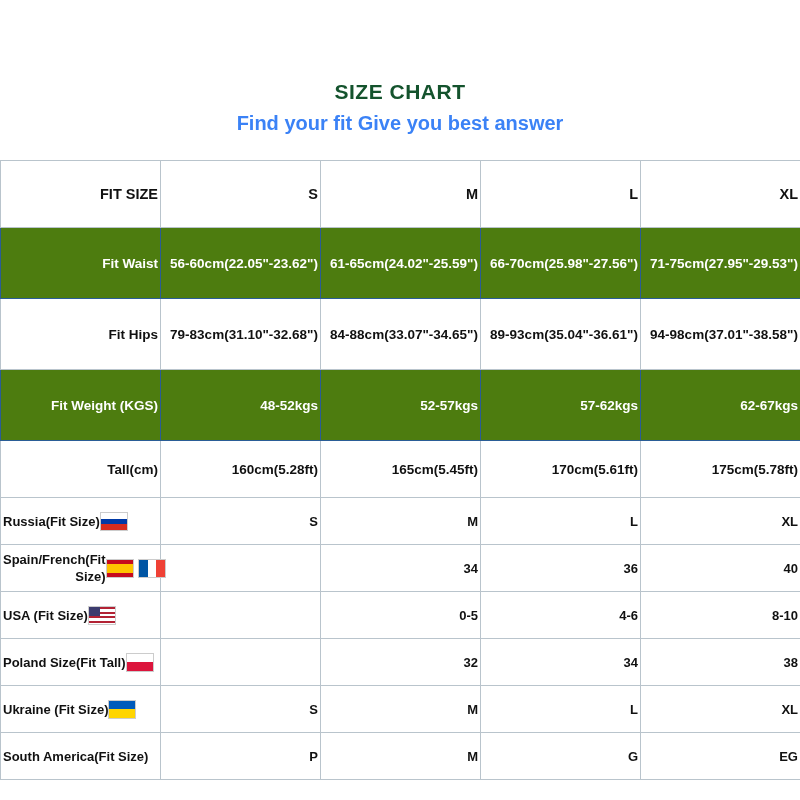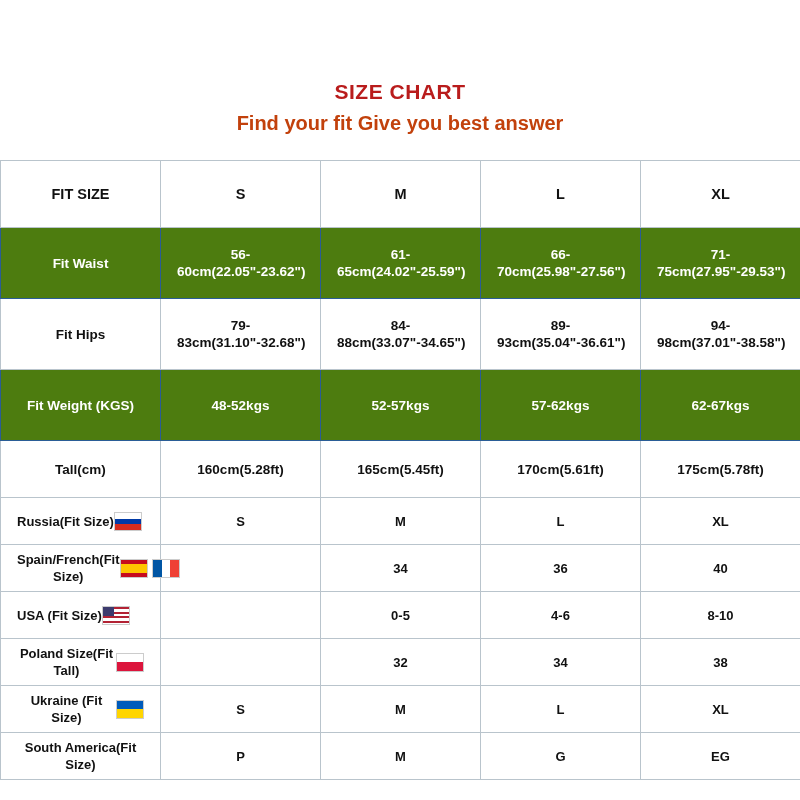--- a/index.html
+++ b/index.html
@@ -21,43 +21,43 @@
     box-sizing: border-box;
   }
   .titles {
     text-align: center;
     padding-top: 78px;
   }
   .title-main {
     font-size: 21px;
     font-weight: bold;
     letter-spacing: 0.5px;
-    color: #b91c1c;
+    color: #14532d;
     line-height: 28px;
   }
   .title-sub {
     font-size: 20px;
     font-weight: bold;
-    color: #c2410c;
+    color: #3b82f6;
     line-height: 30px;
     margin-top: 2px;
   }
   table.chart {
     border-collapse: collapse;
     width: 800px;
     table-layout: fixed;
     margin-top: 22px;
   }
   table.chart td {
     border: 1px solid #b9c4cc;
-    text-align: center;
+    text-align: right;
     vertical-align: middle;
     font-size: 13.5px;
     font-weight: bold;
-    padding: 4px 16px;
+    padding: 4px 2px;
     line-height: 17px;
   }
   
   col.c0 { width: 160px; }
   col.c1 { width: 160px; }
   col.c2 { width: 160px; }
   col.c3 { width: 160px; }
   col.c4 { width: 160px; }
 
   tr.r-white td { background: #ffffff; color: #111111; }

